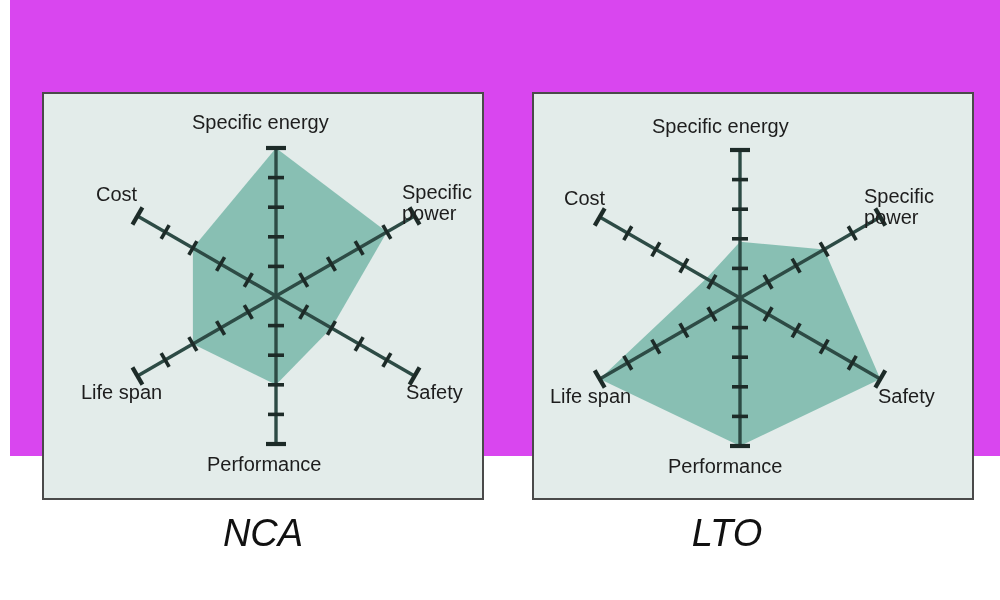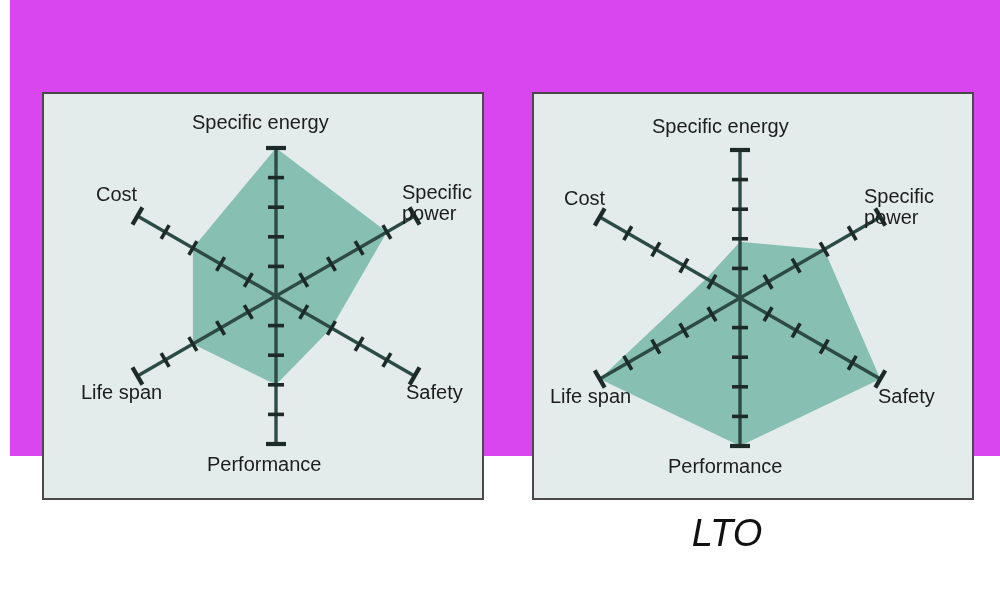--- a/index.html
+++ b/index.html
@@ -181,15 +181,16 @@
     </svg>
     <div class="axis-label" style="left:118px; top:22px;">Specific energy</div>
     <div class="axis-label" style="left:330px; top:92px;">Specific
 power</div>
     <div class="axis-label" style="left:344px; top:292px;">Safety</div>
     <div class="axis-label" style="left:134px; top:362px;">Performance</div>
     <div class="axis-label" style="left:16px; top:292px;">Life span</div>
     <div class="axis-label" style="left:30px; top:94px;">Cost</div>
   </div>
 
+  <div class="caption" id="caption-nca">NCA</div>
   <div class="caption" id="caption-lto">LTO</div>
 
 </div>
 
 </body></html>

